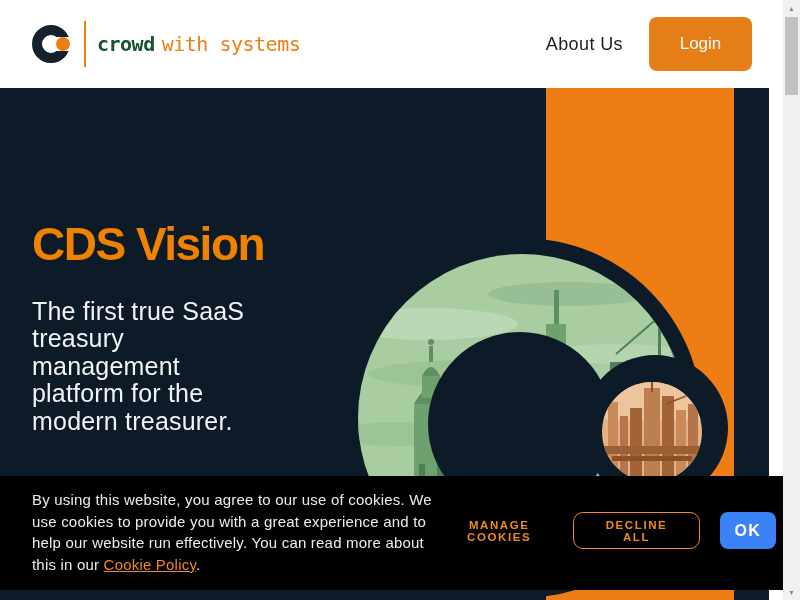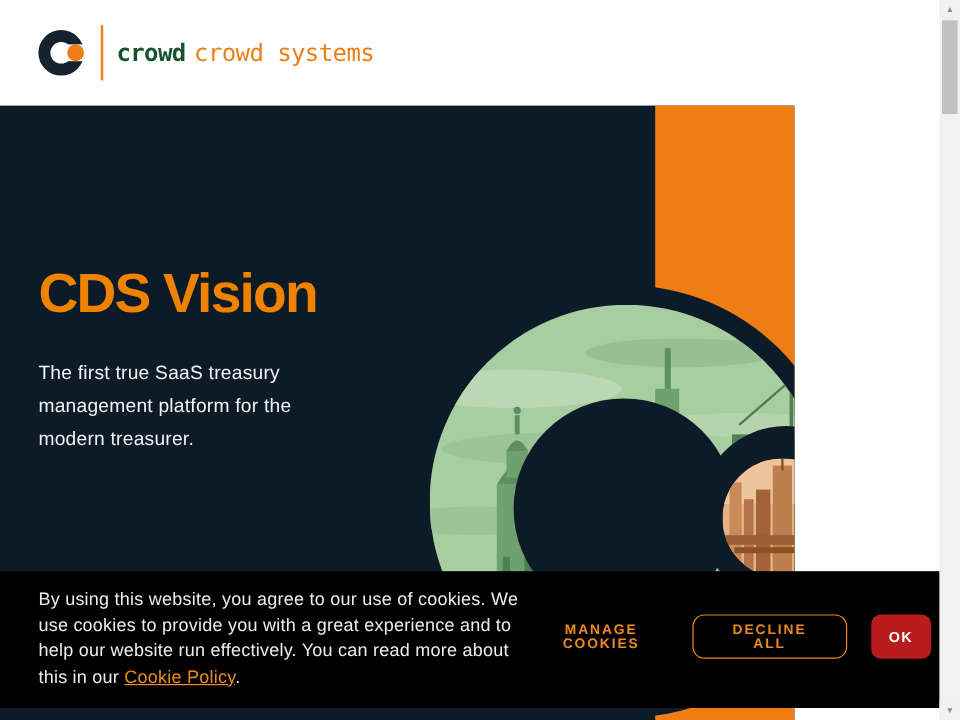--- a/index.html
+++ b/index.html
@@ -18,50 +18,50 @@
   .logo-sep { width:2px; height:46px; background:#ee7e14; margin:0 11px 0 14px; }
   .wordmark { font-family:"DejaVu Sans Mono", monospace; font-size:20px; white-space:nowrap; letter-spacing:-0.5px; }
   .wm-primary { color:#14532d; font-weight:700; }
   .wm-secondary { color:#ee7e14; font-weight:400; margin-left:7px; }
   .header-nav { margin-left:auto; display:flex; align-items:center; }
   .about-link { font-size:18px; color:#1d1d1d; letter-spacing:0.4px; cursor:pointer; margin-right:26px; }
   .login-btn { width:103px; height:54px; background:#e67e17; border:none; border-radius:8px;
                color:#fdfdfd; font-size:17px; font-family:"Liberation Sans", sans-serif; cursor:pointer; }
 
   
-  .hero { position:absolute; left:0; top:88px; width:662px; height:512px; background:#0d1a27; overflow:hidden; }
+  .hero { position:absolute; left:0; top:88px; width:769px; height:512px; background:#0d1a27; overflow:hidden; }
   .orange-column { position:absolute; left:546px; top:0; width:188px; height:512px; background:#ee7e14; }
   .circle { position:absolute; border-radius:50%; }
   .ring-disc   { left:342px; top:150px; width:360px; height:360px; background:#0d1a27; }
   .green-photo { left:358px; top:166px; width:328px; height:328px; overflow:hidden; }
   .hole-disc   { left:428px; top:244px; width:184px; height:184px; background:#0d1a27; }
   .dot-blob    { left:582px; top:267px; width:146px; height:146px; background:#0d1a27; }
   .dot-photo   { left:602px; top:294px; width:100px; height:100px; overflow:hidden; }
   .green-photo svg, .dot-photo svg { display:block; width:100%; height:100%; }
 
   .hero-copy { position:absolute; left:32px; top:130px; width:340px; }
   .hero-title { color:#ef8200; font-size:46px; font-weight:700; letter-spacing:-1.5px; line-height:1.15; }
-  .hero-p { color:#f2f3f4; font-size:16px; line-height:27.5px; width:236px; letter-spacing:0.2px; }
+  .hero-p { color:#f2f3f4; font-size:25px; line-height:27.5px; width:236px; letter-spacing:0.2px; }
   .hero-p1 { margin-top:27px; }
   .hero-p2 { margin-top:23px; }
 
   
   .cookie-banner { position:absolute; left:0; top:476px; width:783px; height:114px; background:#000000; }
   .cookie-text { position:absolute; left:32px; top:13px; width:406px; color:#ececec;
                  font-size:15px; line-height:21.6px; letter-spacing:0.2px; }
   .cookie-link { color:#ee8b1f; text-decoration:underline; cursor:pointer; }
   .cookie-actions { position:absolute; left:456px; top:36px; width:320px; height:37px;
                     display:flex; align-items:center; }
   .manage-btn { background:none; border:none; color:#ee8b1f; font-size:11.5px; font-weight:700;
                 letter-spacing:1.6px; font-family:Liberation Sans, sans-serif; cursor:pointer; padding:0; }
   .decline-btn { margin-left:31px; background:none; border:1px solid #ee8b1f; border-radius:10px;
                  color:#ee8b1f; font-size:11.5px; font-weight:700; letter-spacing:1.6px;
                  font-family:"Liberation Sans", sans-serif; cursor:pointer; height:37px; padding:0 31px; }
-  .ok-btn { margin-left:20px; background:#b91c1c; border:none; border-radius:8px; color:#ffffff;
-            font-size:12px; font-weight:700; letter-spacing:1.2px; font-family:"Liberation Sans", sans-serif;
+  .ok-btn { margin-left:20px; background:#3b82f6; border:none; border-radius:8px; color:#ffffff;
+            font-size:16px; font-weight:700; letter-spacing:1.2px; font-family:"Liberation Sans", sans-serif;
             cursor:pointer; height:37px; padding:0 15px; }
 
   
   .scrollbar { position:absolute; left:783px; top:0; width:17px; height:600px; background:#f1f1f1; }
   .sb-btn { position:absolute; left:0; width:17px; height:16px; display:flex; align-items:center;
             justify-content:center; font-size:7px; color:#8a8a8a; cursor:pointer; background:#f1f1f1; }
   .sb-up { top:0; }
   .sb-down { bottom:0; }
   .sb-thumb { position:absolute; left:2px; top:17px; width:13px; height:78px; background:#c1c1c1; cursor:pointer; }
 </style>
@@ -71,21 +71,25 @@
 <div class="page">
 
   <div class="header">
     <div class="logo">
       <span class="c-mark">
         <span class="c-ring"></span>
         <span class="c-notch"></span>
         <span class="c-dot"></span>
       </span>
       <span class="logo-sep"></span>
-      <span class="wordmark"><span class="wm-primary">crowd</span><span class="wm-secondary">crowd systems</span></span>
+      <span class="wordmark"><span class="wm-primary">crowd</span><span class="wm-secondary">with systems</span></span>
+    </div>
+    <div class="header-nav">
+      <a class="about-link">About Us</a>
+      <button class="login-btn">Login</button>
     </div>
   </div>
 
   <div class="hero">
     <div class="orange-column"></div>
     <div class="circle ring-disc"></div>
 
     <div class="circle green-photo">
       <svg viewBox="0 0 328 328">
         <rect x="0" y="0" width="328" height="328" fill="#a8cda1"></rect>

